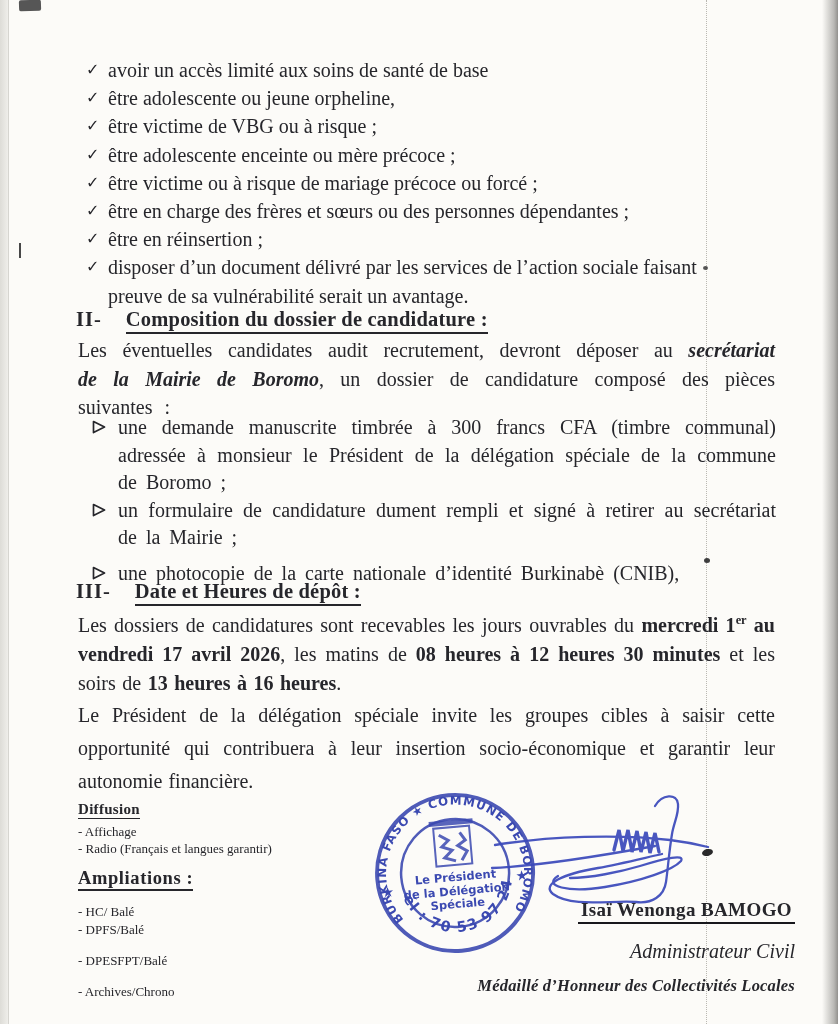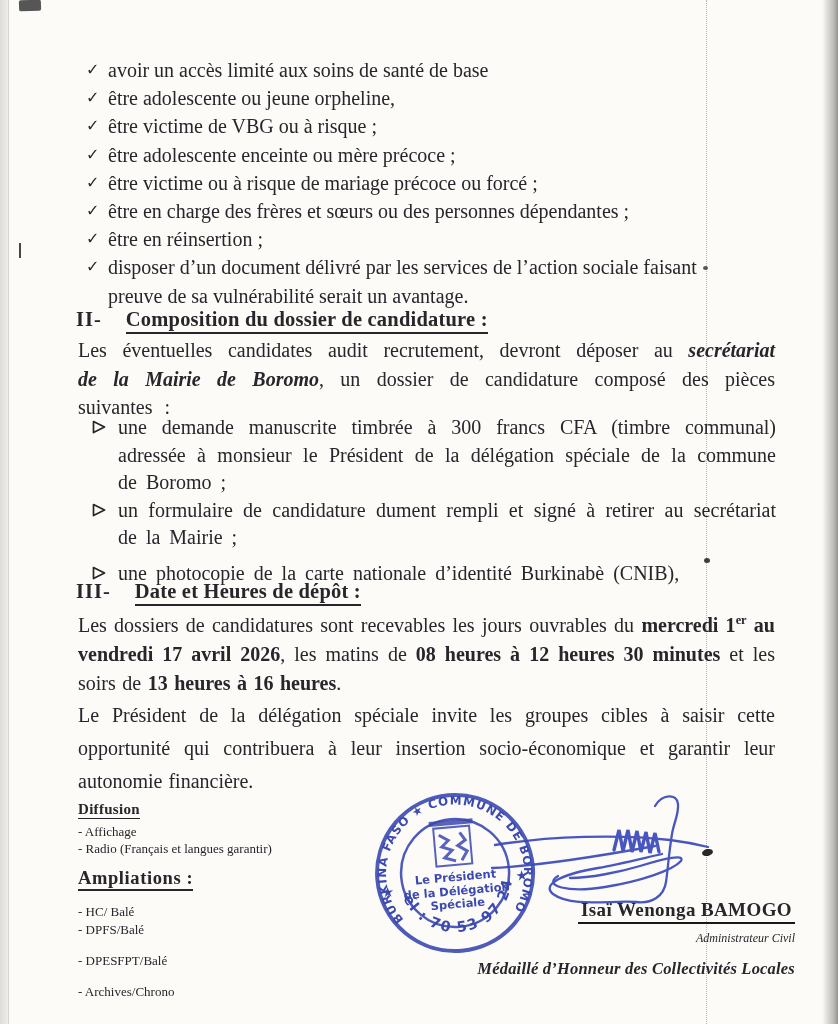--- a/index.html
+++ b/index.html
@@ -49,21 +49,21 @@
   .diff-item{font-size:13px;line-height:16.5px;}
   .ampl-title{font-size:18.5px;font-weight:700;border-bottom:2px solid #26262b;display:inline-block;margin:11px 0 12px;letter-spacing:.6px;}
   .ampl-item{font-size:13px;line-height:18px;}
   .ampl-item.gap{margin-top:13px;}
   
   .stamp{position:absolute;left:370px;top:786px;width:170px;height:172px;transform:rotate(-5deg);opacity:.92;}
   .signature{position:absolute;left:430px;top:776px;width:360px;height:160px;}
   .name-block{position:absolute;left:425px;top:899px;width:370px;text-align:right;}
   .sig-name{display:inline-block;font-size:19px;font-weight:700;letter-spacing:.4px;
     border-bottom:2.2px solid #17171c;padding:0 3px 1px;}
-  .sig-title{font-size:12px;font-style:italic;margin-top:7px;}
+  .sig-title{font-size:20px;font-style:italic;margin-top:16px;}
   .sig-honor{font-size:16.5px;font-style:italic;font-weight:700;margin-top:13px;letter-spacing:.2px;}
 </style>
 </head>
 <body>
 
 <div class="page">
 
   <div class="left-strip"></div>
   <div class="right-band"></div>
   <div class="fold-line"></div>

